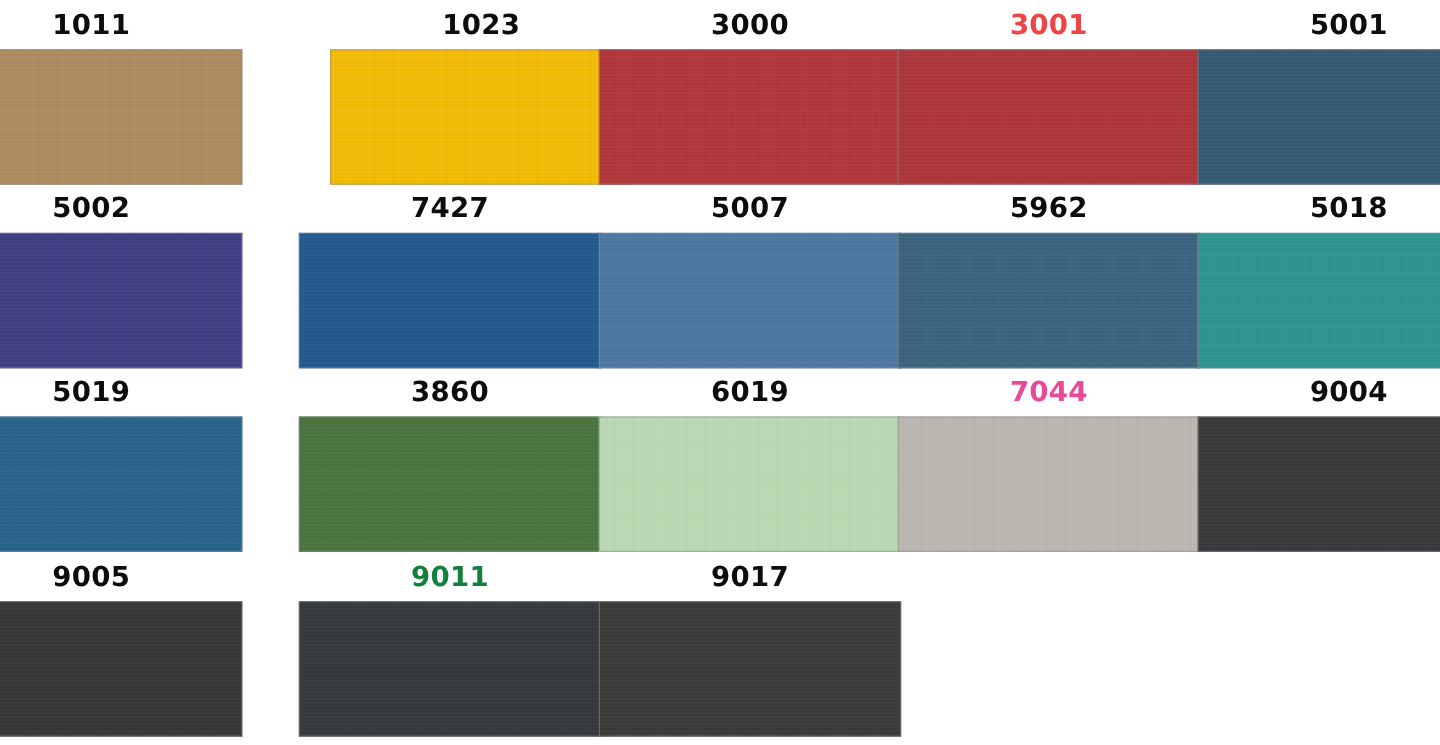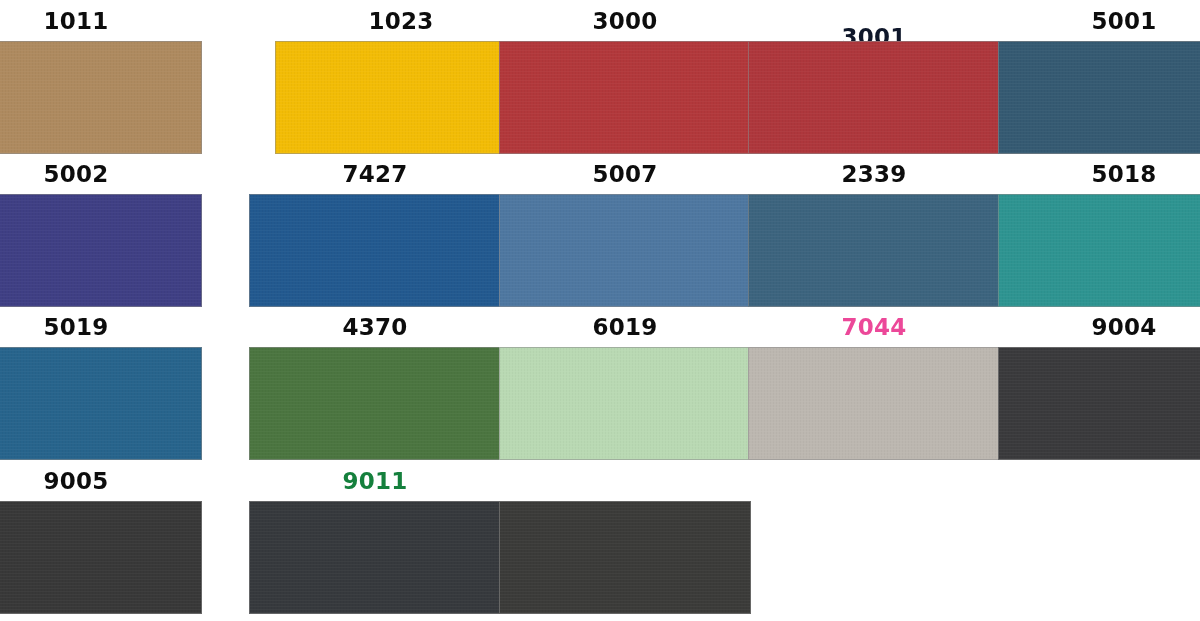--- a/index.html
+++ b/index.html
@@ -70,53 +70,53 @@
     </div>
     <div class="swatch-cell" style="left: 249px; top: 10px; width: 252px; height: 144px; margin-left: 26px;">
       <div class="swatch-label" style="top: 0px; color: rgb(13, 13, 13);">1023</div>
       <div class="swatch-chip" style="top: 31px; height: 113px; background: rgb(242, 188, 6);"></div>
     </div>
     <div class="swatch-cell" style="left: 499px; top: 10px; width: 252px; height: 144px;">
       <div class="swatch-label" style="top: 0px; color: rgb(13, 13, 13);">3000</div>
       <div class="swatch-chip" style="top: 31px; height: 113px; background: rgb(178, 56, 59);"></div>
     </div>
     <div class="swatch-cell" style="left: 748px; top: 10px; width: 252px; height: 144px;">
-      <div class="swatch-label" style="top: 16px; color: #0f172a;">3001</div>
+      <div class="swatch-label" style="top: 0px; color: #ef4444;">3001</div>
       <div class="swatch-chip" style="top: 31px; height: 113px; background: rgb(174, 55, 60);"></div>
     </div>
     <div class="swatch-cell" style="left: 998px; top: 10px; width: 252px; height: 144px;">
       <div class="swatch-label" style="top: 0px; color: rgb(13, 13, 13);">5001</div>
       <div class="swatch-chip" style="top: 31px; height: 113px; background: rgb(53, 90, 114);"></div>
     </div>
     <div class="swatch-cell" style="left: -50px; top: 163px; width: 252px; height: 144px;">
       <div class="swatch-label" style="top: 0px; color: rgb(13, 13, 13);">5002</div>
       <div class="swatch-chip" style="top: 31px; height: 113px; background: rgb(63, 63, 132);"></div>
     </div>
     <div class="swatch-cell" style="left: 249px; top: 163px; width: 252px; height: 144px;">
       <div class="swatch-label" style="top: 0px; color: rgb(13, 13, 13);">7427</div>
       <div class="swatch-chip" style="top: 31px; height: 113px; background: rgb(34, 89, 143);"></div>
     </div>
     <div class="swatch-cell" style="left: 499px; top: 163px; width: 252px; height: 144px;">
       <div class="swatch-label" style="top: 0px; color: rgb(13, 13, 13);">5007</div>
       <div class="swatch-chip" style="top: 31px; height: 113px; background: rgb(78, 119, 160);"></div>
     </div>
     <div class="swatch-cell" style="left: 748px; top: 163px; width: 252px; height: 144px;">
-      <div class="swatch-label" style="top: 0px; color: rgb(13, 13, 13);">2339</div>
+      <div class="swatch-label" style="top: 0px; color: rgb(13, 13, 13);">5962</div>
       <div class="swatch-chip" style="top: 31px; height: 113px; background: rgb(60, 100, 126);"></div>
     </div>
     <div class="swatch-cell" style="left: 998px; top: 163px; width: 252px; height: 144px;">
       <div class="swatch-label" style="top: 0px; color: rgb(13, 13, 13);">5018</div>
       <div class="swatch-chip" style="top: 31px; height: 113px; background: rgb(46, 148, 145);"></div>
     </div>
     <div class="swatch-cell" style="left: -50px; top: 316px; width: 252px; height: 144px;">
       <div class="swatch-label" style="top: 0px; color: rgb(13, 13, 13);">5019</div>
       <div class="swatch-chip" style="top: 31px; height: 113px; background: rgb(39, 100, 140);"></div>
     </div>
     <div class="swatch-cell" style="left: 249px; top: 316px; width: 252px; height: 144px;">
-      <div class="swatch-label" style="top: 0px; color: rgb(13, 13, 13);">4370</div>
+      <div class="swatch-label" style="top: 0px; color: rgb(13, 13, 13);">3860</div>
       <div class="swatch-chip" style="top: 31px; height: 113px; background: rgb(75, 117, 64);"></div>
     </div>
     <div class="swatch-cell" style="left: 499px; top: 316px; width: 252px; height: 144px;">
       <div class="swatch-label" style="top: 0px; color: rgb(13, 13, 13);">6019</div>
       <div class="swatch-chip" style="top: 31px; height: 113px; background: rgb(185, 217, 179);"></div>
     </div>
     <div class="swatch-cell" style="left: 748px; top: 316px; width: 252px; height: 144px;">
       <div class="swatch-label" style="top: 0px; color: #ec4899;">7044</div>
       <div class="swatch-chip" style="top: 31px; height: 113px; background: rgb(188, 183, 176);"></div>
     </div>
@@ -126,15 +126,16 @@
     </div>
     <div class="swatch-cell" style="left: -50px; top: 470px; width: 252px; height: 144px;">
       <div class="swatch-label" style="top: 0px; color: rgb(13, 13, 13);">9005</div>
       <div class="swatch-chip" style="top: 31px; height: 113px; background: rgb(56, 56, 56);"></div>
     </div>
     <div class="swatch-cell" style="left: 249px; top: 470px; width: 252px; height: 144px;">
       <div class="swatch-label" style="top: 0px; color: #15803d;">9011</div>
       <div class="swatch-chip" style="top: 31px; height: 113px; background: rgb(54, 57, 61);"></div>
     </div>
     <div class="swatch-cell" style="left: 499px; top: 470px; width: 252px; height: 144px;">
+      <div class="swatch-label" style="top: 0px; color: rgb(13, 13, 13);">9017</div>
       <div class="swatch-chip" style="top: 31px; height: 113px; background: rgb(59, 59, 57);"></div>
     </div>
   </div>
 
 </body></html>

